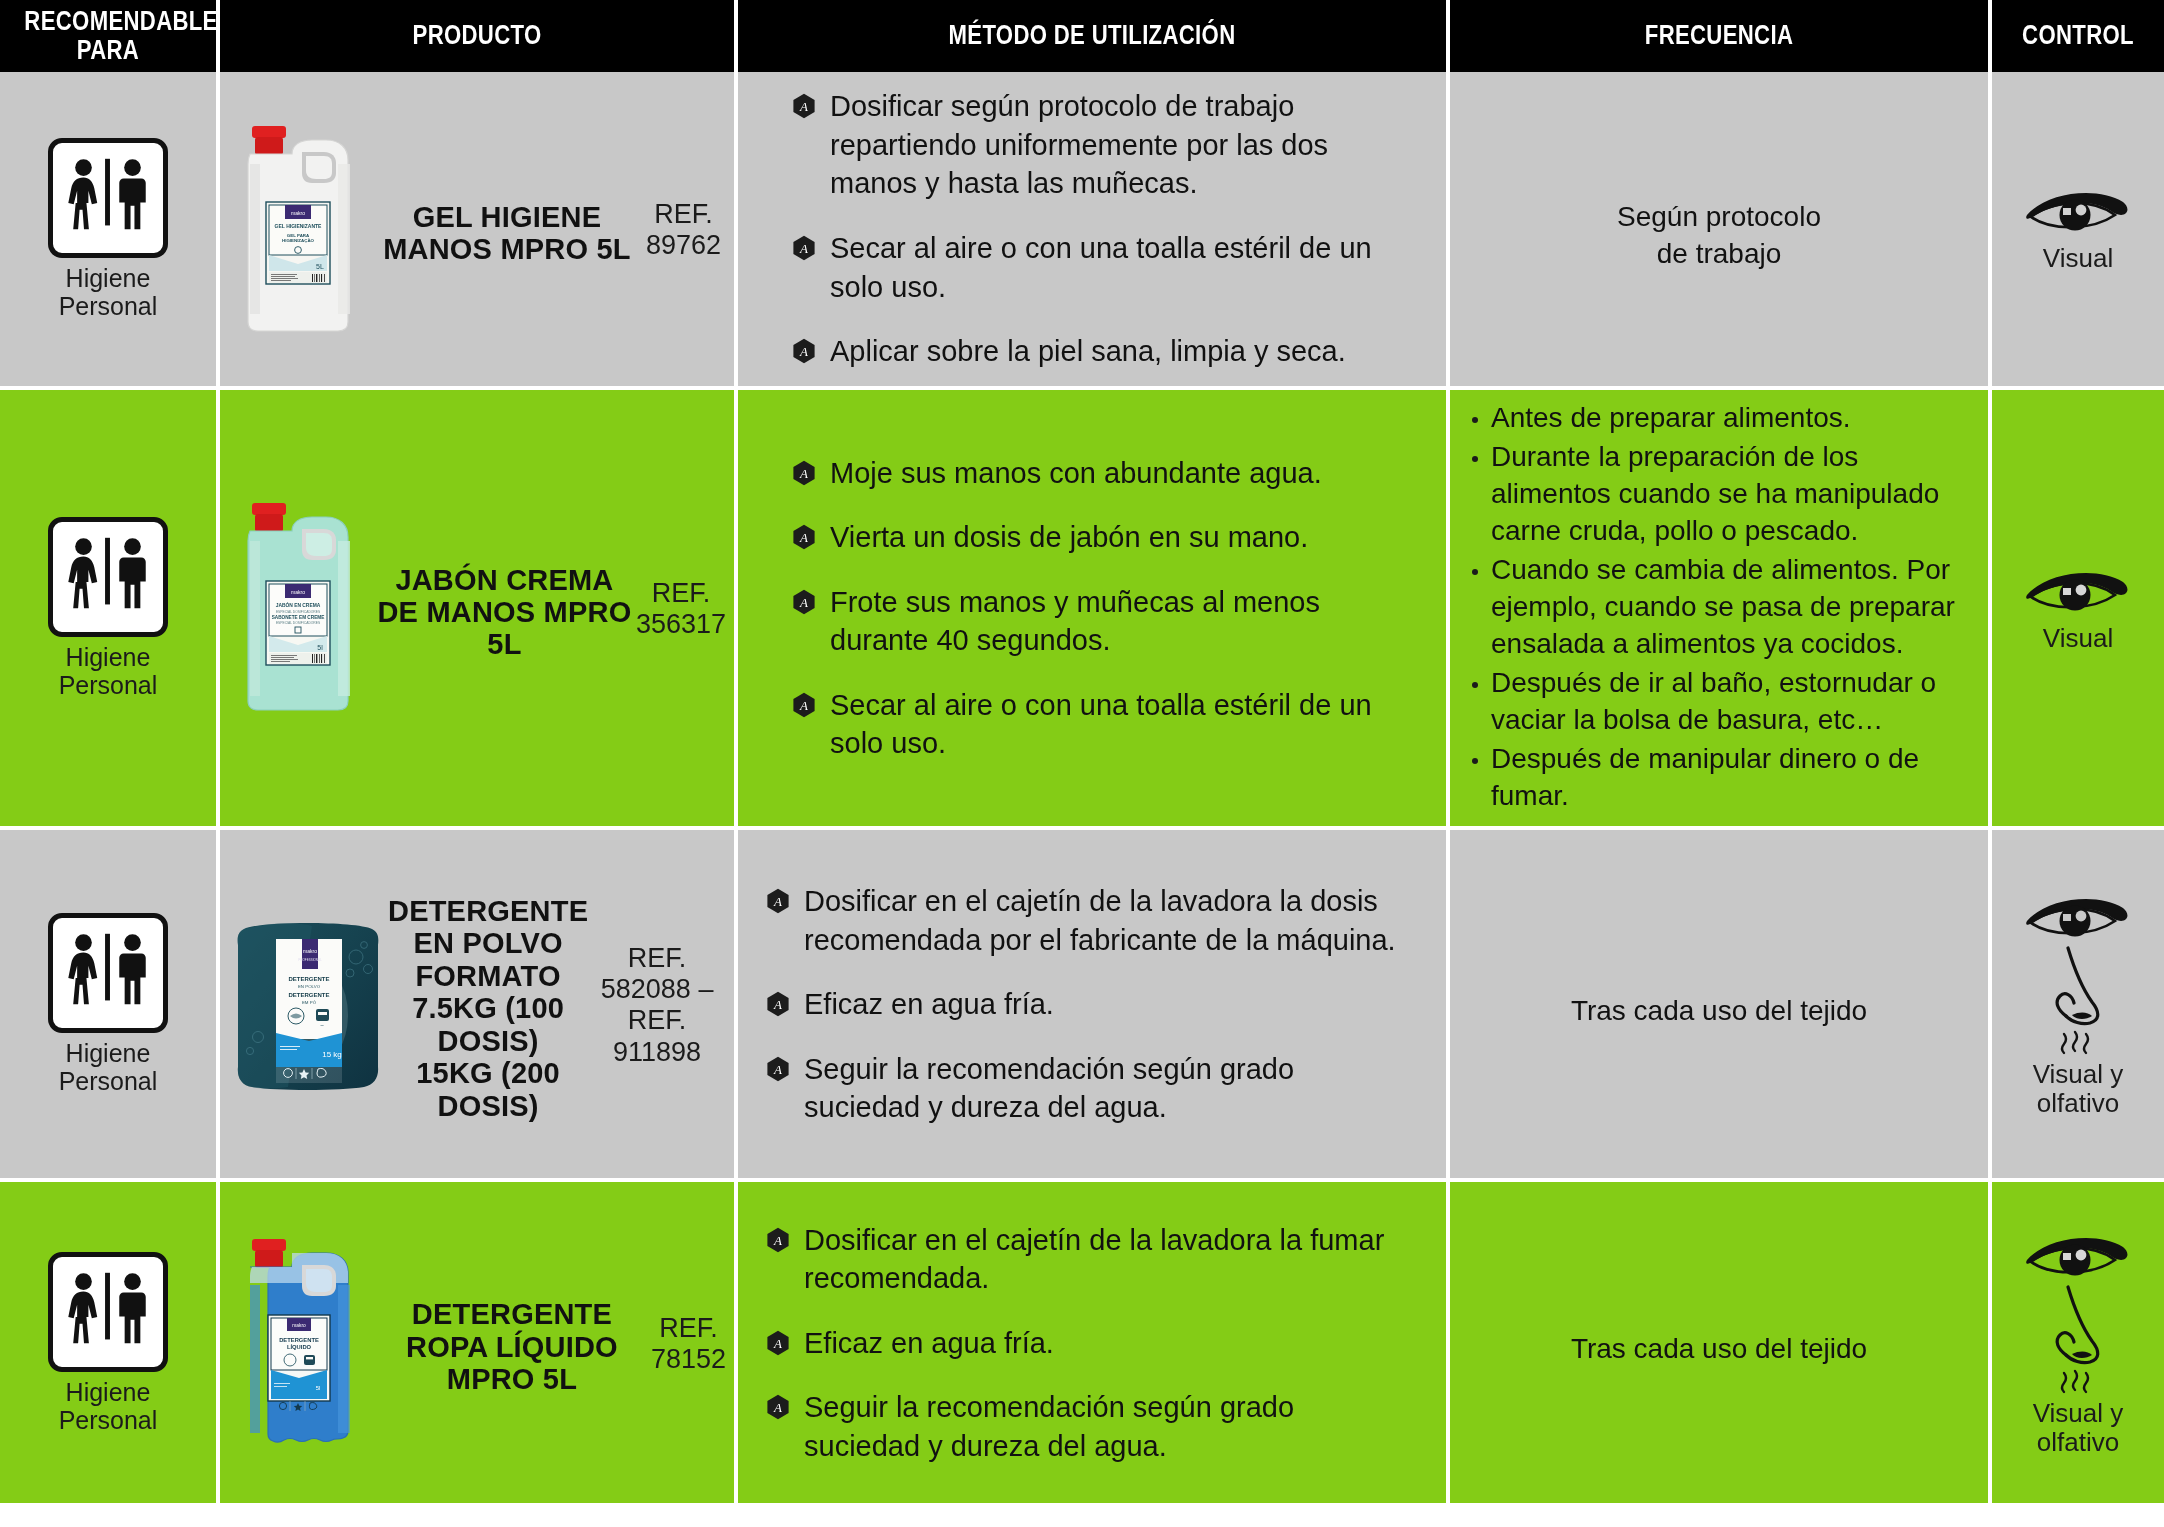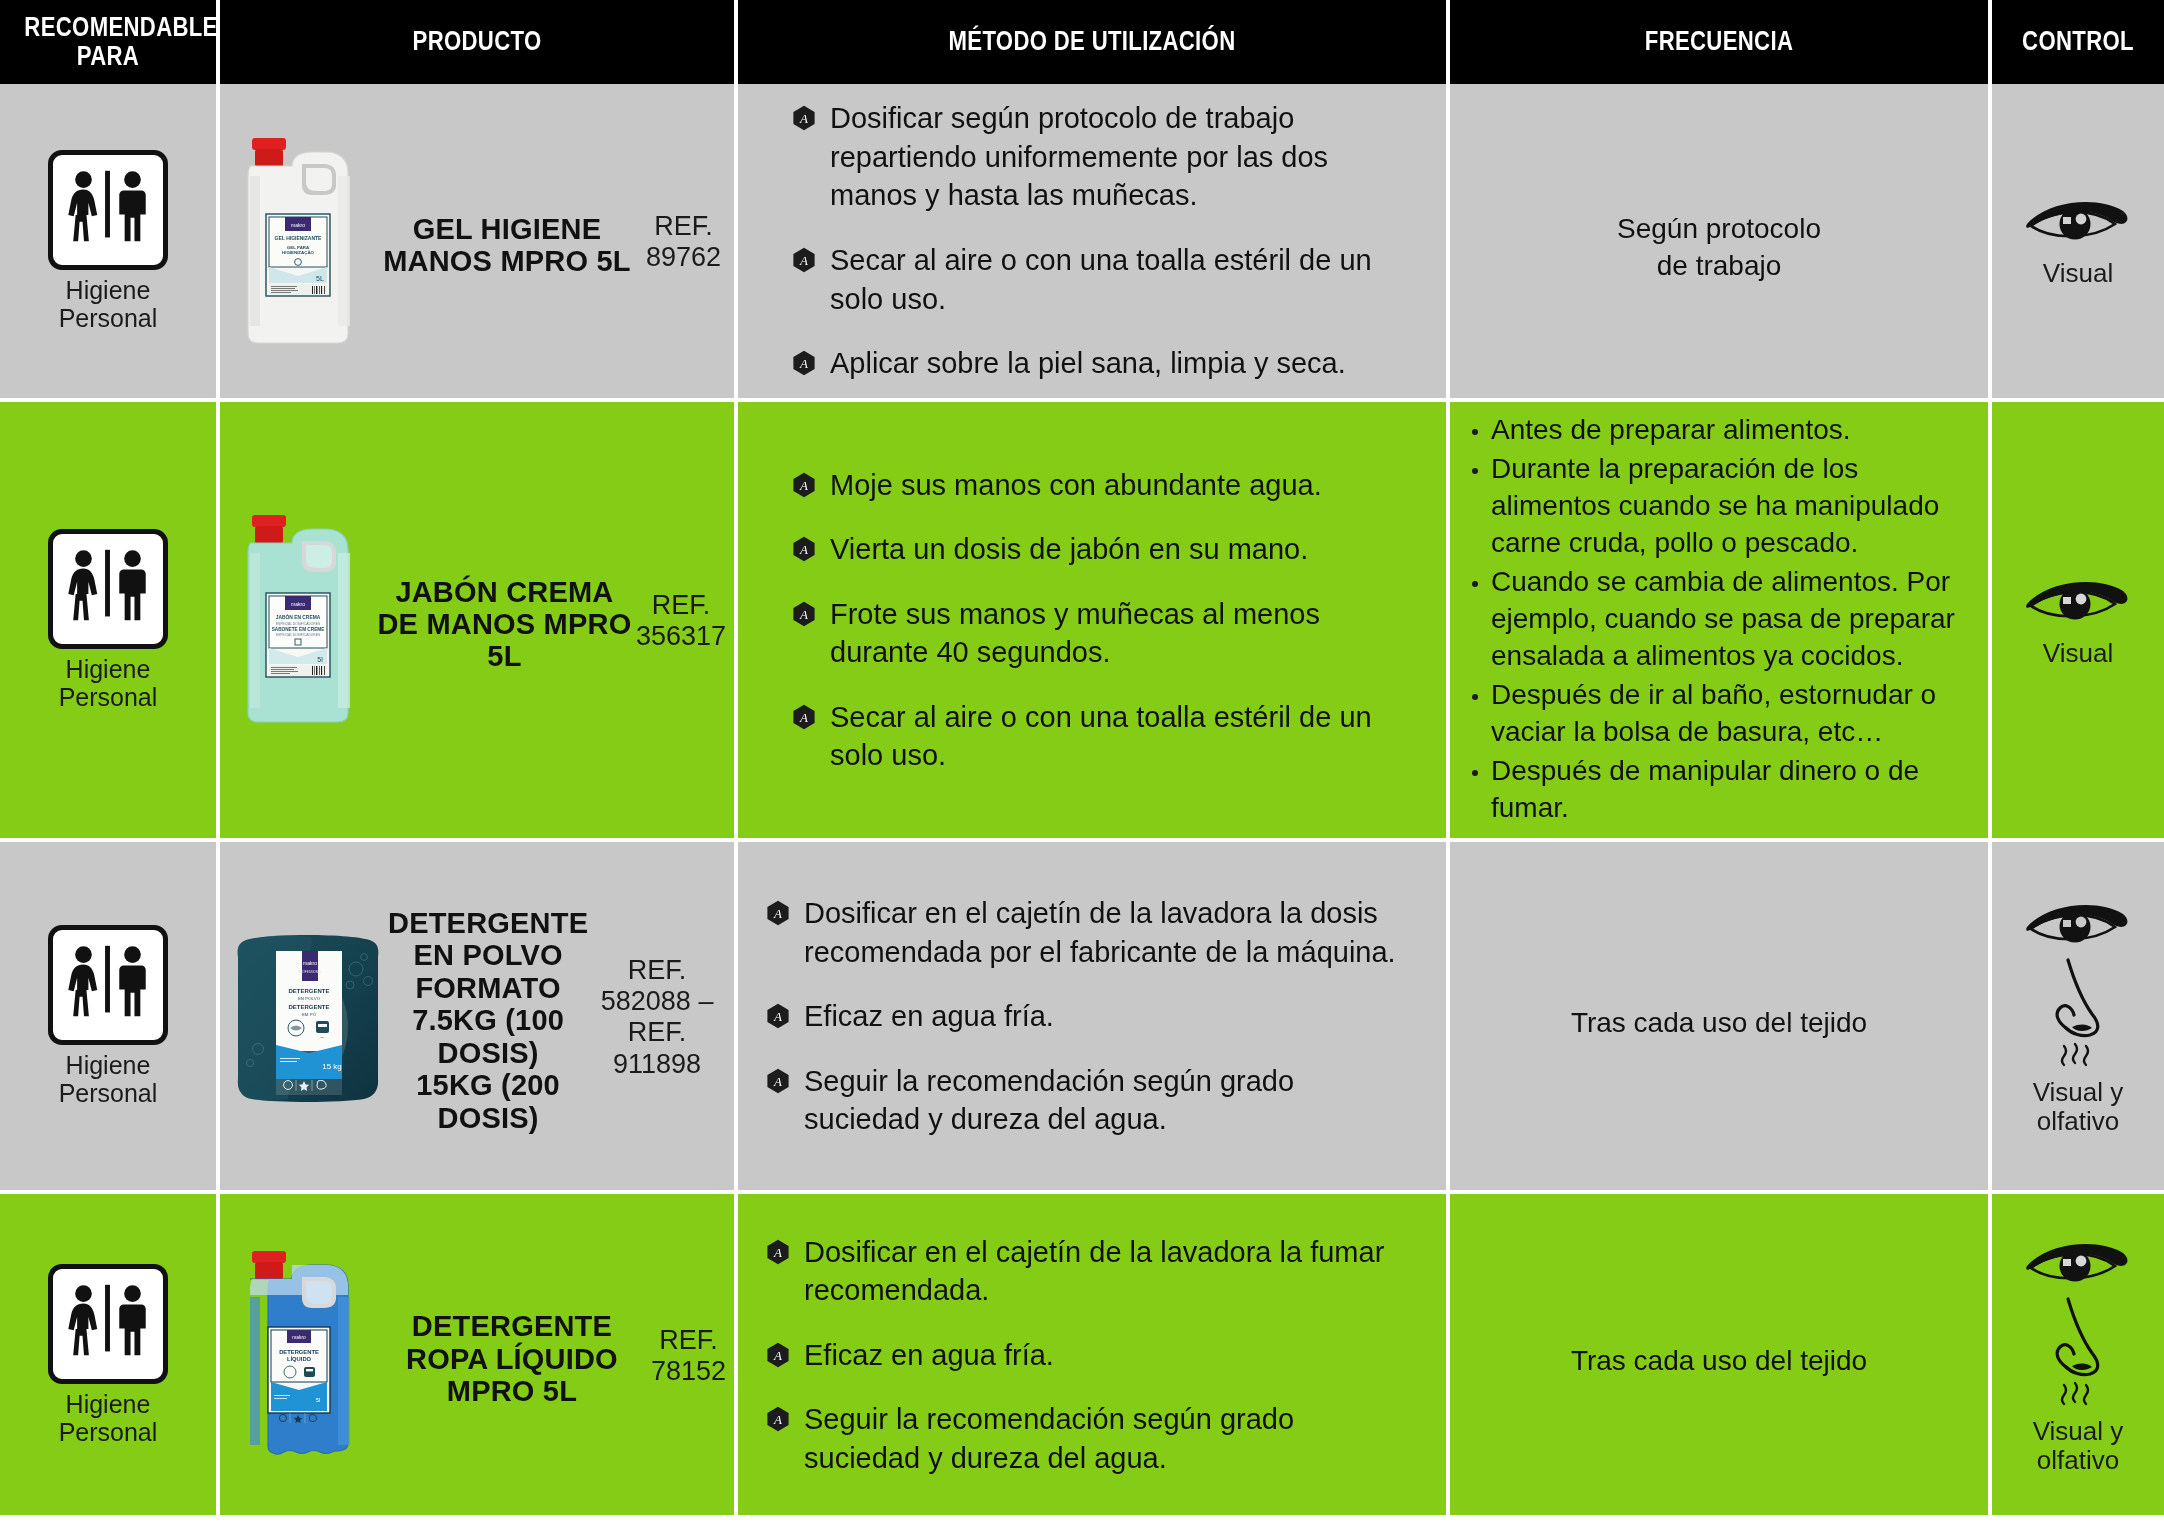--- a/index.html
+++ b/index.html
@@ -25,21 +25,21 @@
   table.matrix col.c-rec  { width: 218px; }
   table.matrix col.c-prod { width: 518px; }
   table.matrix col.c-met  { width: 712px; }
   table.matrix col.c-freq { width: 542px; }
   table.matrix col.c-ctrl { width: 174px; }
 
   
   thead th {
     background: #000000;
     color: #ffffff;
-    height: 84px;
+    height: 72px;
     vertical-align: middle;
     text-align: center;
     border-right: 4px solid #ffffff;
     padding: 4px 6px;
   }
   thead th:last-child { border-right: none; margin-top: 38px; }
   .hdr-txt {
     display: block;
     font-family: "Liberation Sans Narrow", "Liberation Sans", sans-serif;
     font-weight: 700;
@@ -183,21 +183,21 @@
     line-height: 1.32;
     color: #111111;
   }
 
   
   .ctrl-wrap {
     display: flex;
     flex-direction: column;
     align-items: center;
     justify-content: center;
-    gap: 6px;
+    gap: 0;
   }
   .ctrl-label {
     font-family: "Liberation Sans Narrow", "Liberation Sans", sans-serif;
     font-size: 26px;
     color: #1b1b1b;
     text-align: center;
     line-height: 1.13;
     white-space: pre-line;
     margin-top: 4px;
   }

